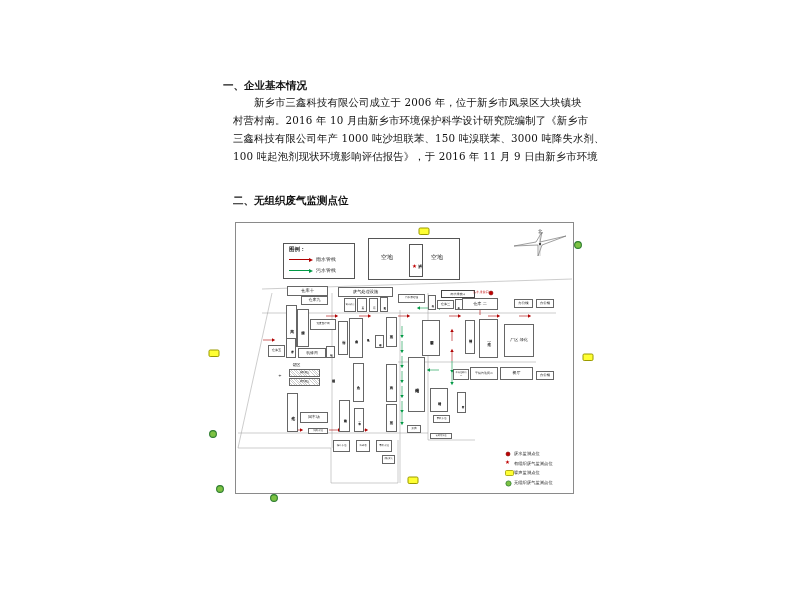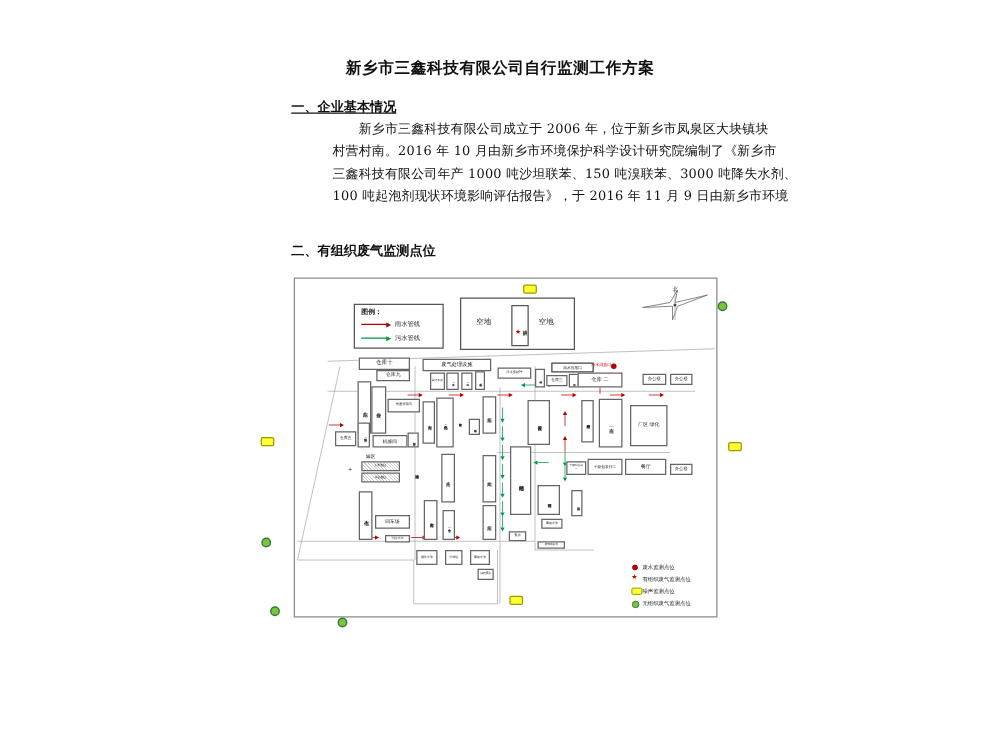--- a/index.html
+++ b/index.html
@@ -1,23 +1,23 @@
 <!DOCTYPE html>
 <html><head>
 <meta charset="utf-8">
 <style>
   html,body{margin:0;padding:0;background:#fff;width:800px;height:600px;overflow:hidden;
     font-family:"DejaVu Serif","Liberation Serif",serif;}
   #page{position:relative;width:800px;height:600px;background:#ffffff;}
   .abs{position:absolute;}
   #doc-title{left:0;top:46px;width:800px;text-align:center;font-size:12.5px;font-weight:bold;letter-spacing:.5px;color:#111;}
   .heading{font-weight:bold;font-size:10.5px;color:#111;white-space:nowrap;}
-  #h1{left:233px;top:79px;text-decoration:underline;}
+  #h1{left:223px;top:79px;}
   #h2{left:233px;top:194px;}
-  .pline{position:absolute;left:233px;width:345px;font-size:10.3px;color:#111;white-space:nowrap;letter-spacing:.2px;margin-left:33px;}
+  .pline{position:absolute;left:233px;width:345px;font-size:10.3px;color:#111;white-space:nowrap;letter-spacing:.2px;}
   
   #diagram-border{left:235px;top:222px;width:337px;height:270px;border:1px solid #8a8a8a;background:#fff;}
   #legend-box{left:283px;top:243px;width:70px;height:34px;border:.7px solid #555;font-size:5px;color:#222;}
   #legend-title{position:absolute;left:5px;top:2px;font-size:5.5px;font-weight:bold;}
   .leg-row{position:absolute;left:5px;width:62px;height:8px;}
   .leg-line{position:absolute;left:0;top:4px;width:22px;height:.6px;}
   .leg-arrow{position:absolute;left:20px;top:2.5px;width:0;height:0;border-left:4px solid;border-top:2px solid transparent;border-bottom:2px solid transparent;}
   .leg-label{position:absolute;left:27px;top:1px;font-size:5px;color:#222;}
   #kongdi-box{left:368px;top:238px;width:90px;height:40px;border:.8px solid #555;background:#fff;}
   .kongdi-label{position:absolute;top:14px;font-size:6px;color:#222;}
@@ -34,27 +34,26 @@
   .blg-label{position:absolute;left:14px;top:2px;white-space:nowrap;font-size:4.3px;}
   .blg-icon{position:absolute;left:5px;top:2.2px;}
   svg{position:absolute;overflow:visible;}
   .tinytext{font-family:"DejaVu Serif",serif;}
 </style>
 </head>
 <body>
 
 <div id="page">
 
-  <div class="abs" id="doc-title">新乡市三鑫科技有限公司自行监测工作方案</div>
   <div class="abs heading" id="h1">一、企业基本情况</div>
   <div class="pline" style="top:96px">　　新乡市三鑫科技有限公司成立于 2006 年，位于新乡市凤泉区大块镇块</div>
   <div class="pline" style="top:114px">村营村南。2016 年 10 月由新乡市环境保护科学设计研究院编制了《新乡市</div>
   <div class="pline" style="top:132px">三鑫科技有限公司年产 1000 吨沙坦联苯、150 吨溴联苯、3000 吨降失水剂、</div>
   <div class="pline" style="top:150px">100 吨起泡剂现状环境影响评估报告》，于 2016 年 11 月 9 日由新乡市环境</div>
-  <div class="abs heading" id="h2">二、有组织废气监测点位</div>
+  <div class="abs heading" id="h2">二、无组织废气监测点位</div>
 
   <div class="abs" id="diagram-border"></div>
 
   <svg id="map-svg" style="left:0;top:0" width="800" height="600">
       <line x1="272" y1="293" x2="238" y2="448" stroke="#9a9a9a" stroke-width="0.5"></line>
       <line x1="238" y1="448" x2="331" y2="448" stroke="#9a9a9a" stroke-width="0.5"></line>
       <line x1="262" y1="289" x2="572" y2="279" stroke="#9a9a9a" stroke-width="0.5"></line>
       <line x1="262" y1="313" x2="556" y2="313" stroke="#9a9a9a" stroke-width="0.5"></line>
       <line x1="398" y1="362" x2="536" y2="362" stroke="#9a9a9a" stroke-width="0.5"></line>
       <line x1="238" y1="433" x2="428" y2="433" stroke="#9a9a9a" stroke-width="0.5"></line>

